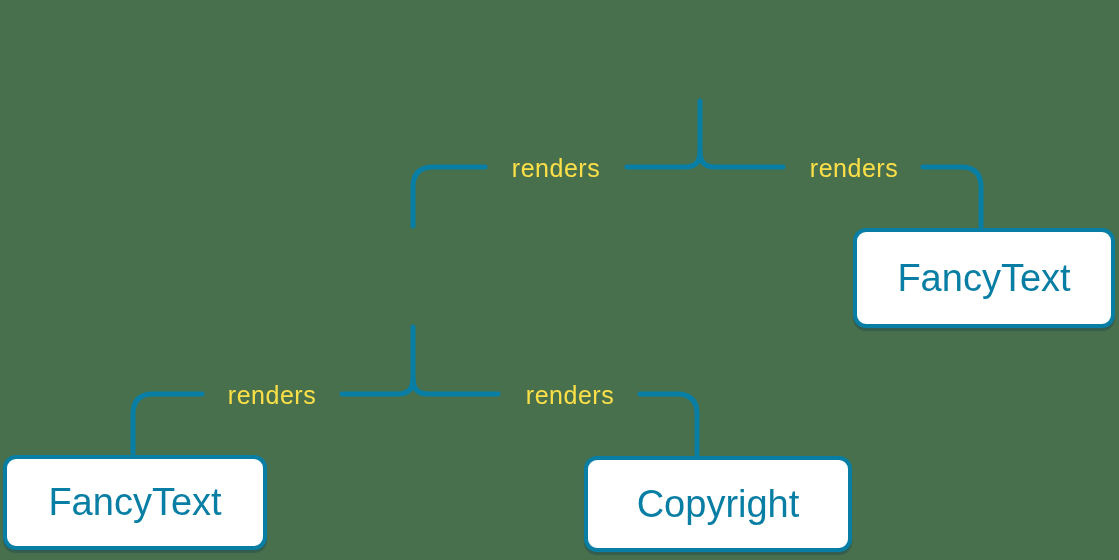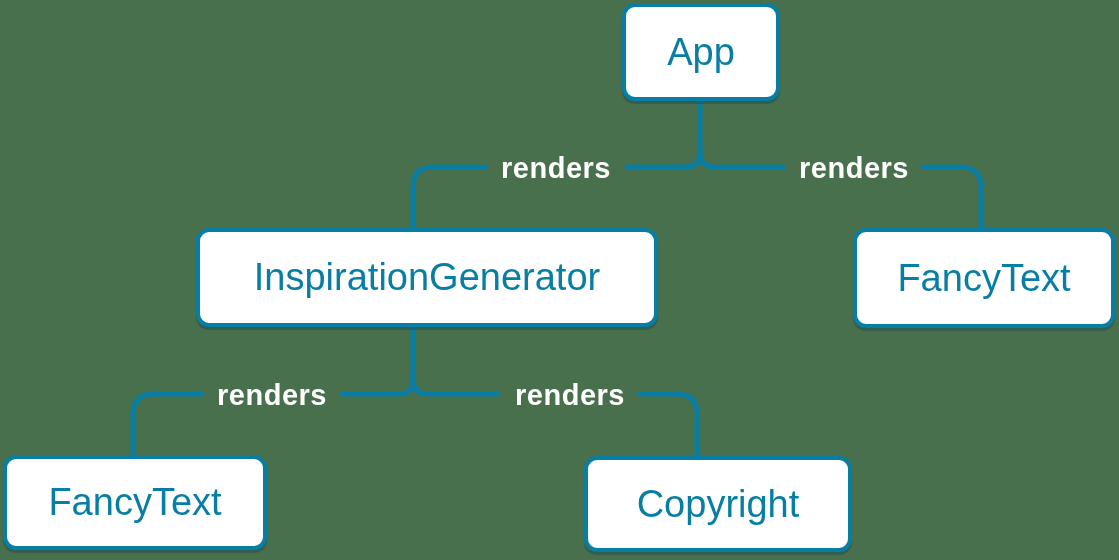--- a/index.html
+++ b/index.html
@@ -44,23 +44,23 @@
     box-shadow: 0 3px 1px rgba(16, 58, 76, 0.35);
   }
   .node-app            { left: 622px; top: 3px;   width: 158px; height: 98px;  }
   .node-inspiration    { left: 196px; top: 228px; width: 462px; height: 99px;  }
   .node-fancy-right    { left: 853px; top: 228px; width: 262px; height: 100px; }
   .node-fancy-left     { left: 3px;   top: 455px; width: 264px; height: 95px;  }
   .node-copyright      { left: 567px; top: 456px; width: 268px; height: 96px; margin-left: 17px;  }
   .edge-label {
     position: absolute;
     transform: translate(-50%, -50%);
-    color: #ffffff;
-    font-size: 29px;
-    font-weight: 700;
+    color: #fde047;
+    font-size: 25px;
+    font-weight: 400;
     letter-spacing: 0.5px;
     white-space: nowrap;
     line-height: 1;
   }
   .edge-label-1 { left: 556px; top: 168px; }
   .edge-label-2 { left: 854px; top: 168px; }
   .edge-label-3 { left: 272px; top: 395px; }
   .edge-label-4 { left: 570px; top: 395px; }
 </style>
 </head>
@@ -80,23 +80,21 @@
 
     <path d="M413 327 V379 Q413 394 398 394 H342"></path>
 
     <path d="M413 379 Q413 394 428 394 H498"></path>
 
     <path d="M202 394 H153 Q133 394 133 414 V453"></path>
 
     <path d="M640 394 H677 Q697 394 697 414 V454"></path>
   </svg>
 
-  <div class="node node-app">App</div>
 
-  <div class="node node-inspiration">InspirationGenerator</div>
 
   <div class="node node-fancy-right">FancyText</div>
 
   <div class="node node-fancy-left">FancyText</div>
 
   <div class="node node-copyright">Copyright</div>
 
   <span class="edge-label edge-label-1">renders</span>
 
   <span class="edge-label edge-label-2">renders</span>

